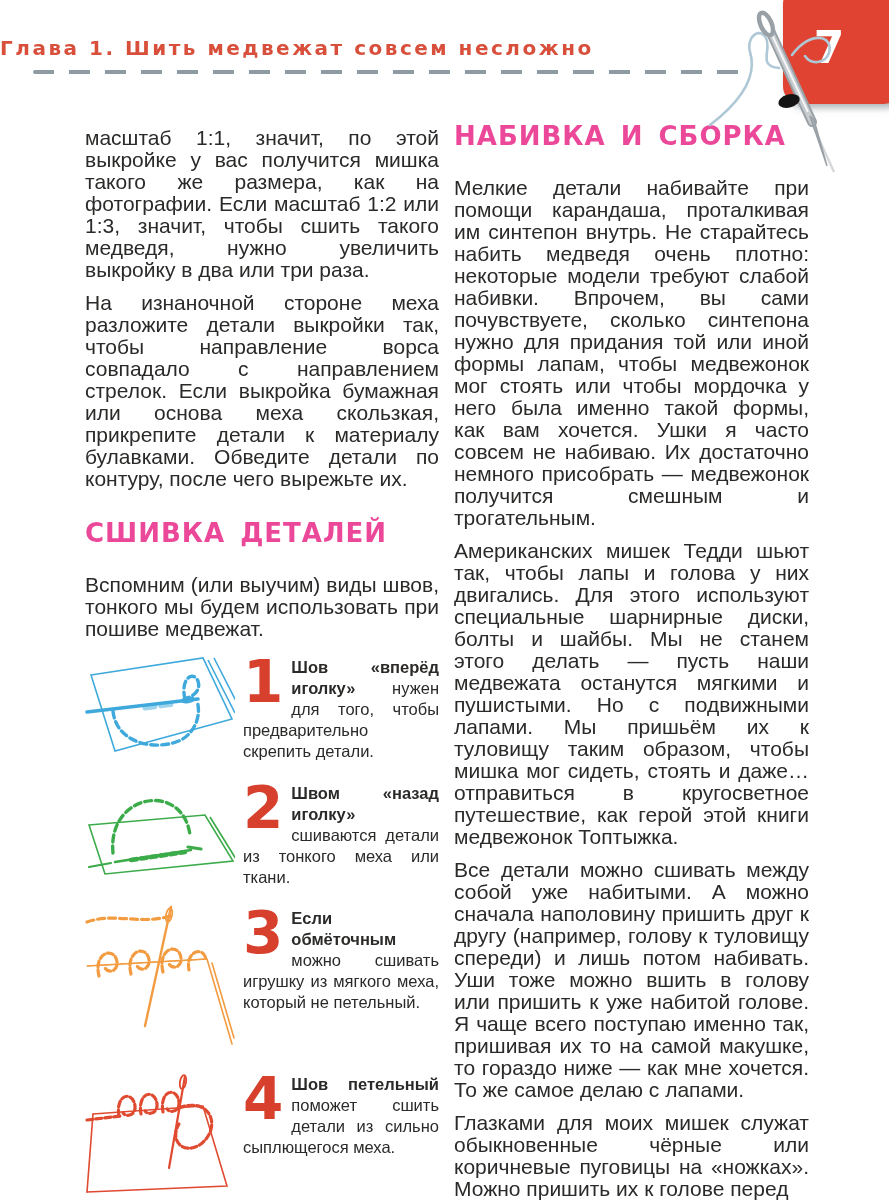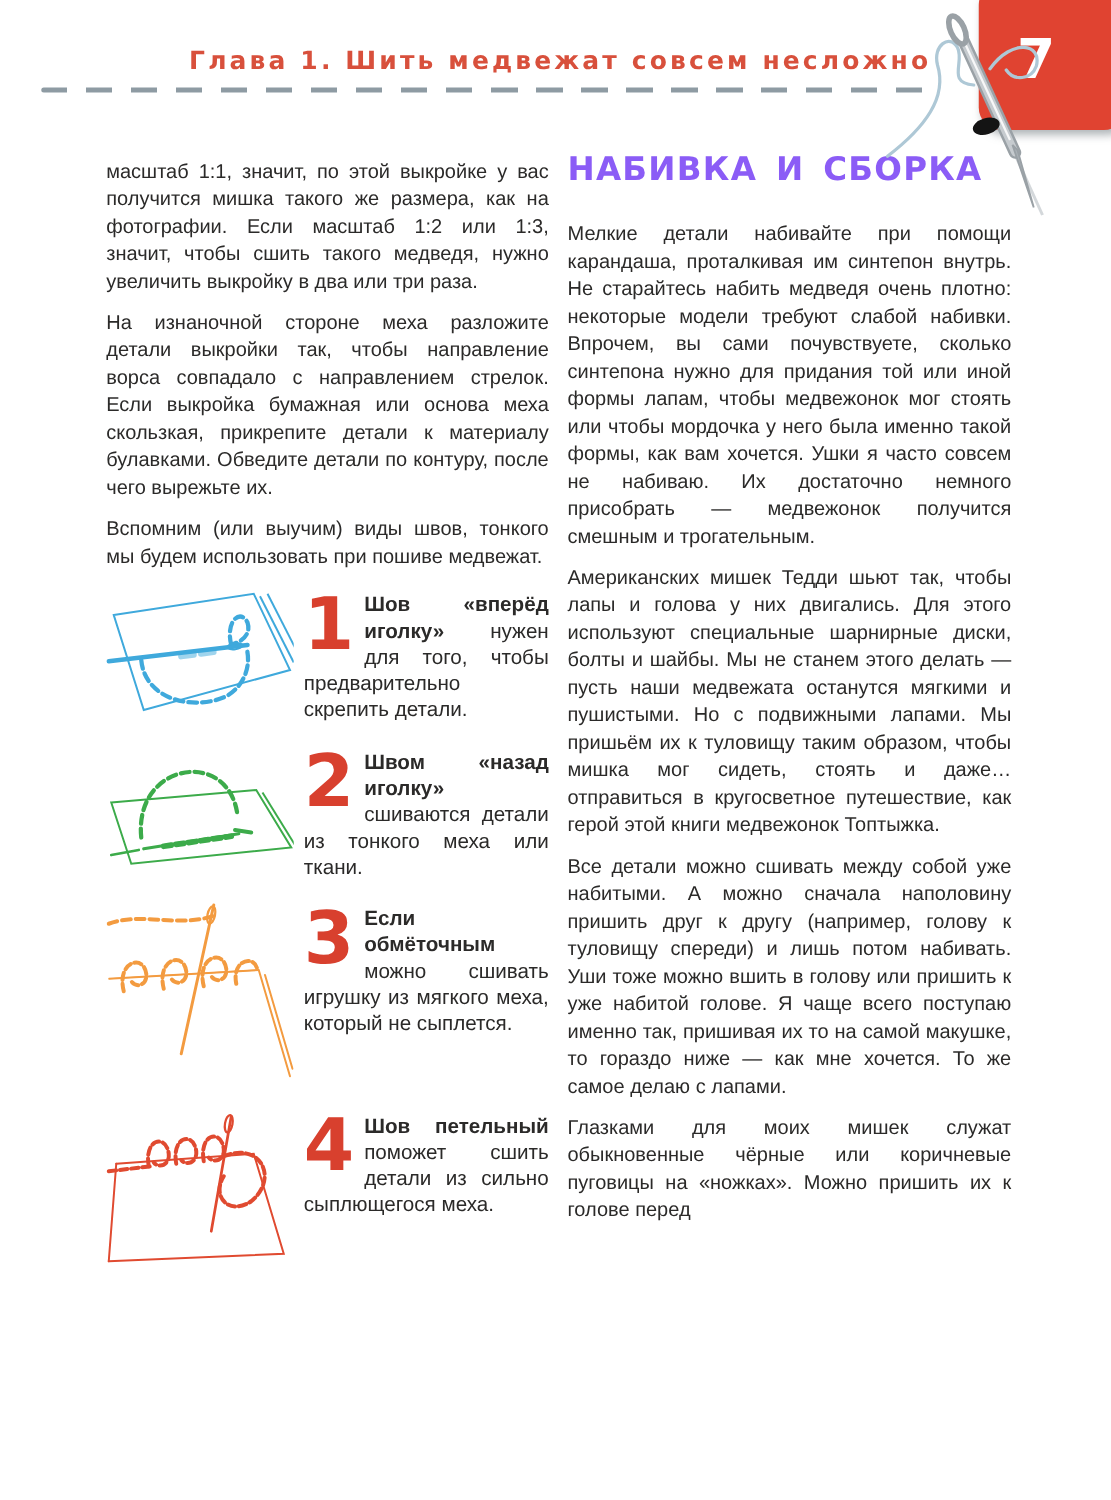--- a/index.html
+++ b/index.html
@@ -9,28 +9,26 @@
     font-family: "Liberation Sans", sans-serif;
     color: #2b2a29;
     overflow: hidden;
     position: relative;
   }
   .page { position: relative; width: 889px; height: 1200px; overflow: hidden; }
 
   
   .chapter-title {
     position: absolute; top: 36px; left: 0; width: 713px;
-    text-align: right;
     font-family: "DejaVu Sans", sans-serif;
     font-size: 20px; font-weight: 600;
     letter-spacing: 2.5px;
     color: #d8503c;
     white-space: nowrap;
     z-index: 1;
-    margin-left: 32px;
   }
   .dash-rule {
     position: absolute; top: 70px; left: 33px; width: 714px; height: 4px;
     background: repeating-linear-gradient(90deg,
       #8e9ba3 0px, #8e9ba3 21px, transparent 21px, transparent 36px);
     border-radius: 2px;
     z-index: 1;
   }
   .page-tab {
     position: absolute; top: -14px; right: -12px;
@@ -56,29 +54,29 @@
   .columns {
     position: absolute; top: 120px; left: 85px;
     width: 724px;
     display: flex; gap: 15px;
     z-index: 1;
   }
   .col-left  { width: 354px; }
   .col-right { width: 355px; }
 
   p.body {
-    font-size: 16px; line-height: 22px;
+    font-size: 21px; line-height: 22px;
     text-align: justify;
     margin: 0 0 11px 0;
   }
   p.body b { font-weight: normal; }
 
   h2.sec {
     font-family: "DejaVu Sans", sans-serif;
-    color: #8b5cf6;
+    color: #ec4899;
     font-size: 26px; line-height: 1.3;
     font-weight: bold;
     letter-spacing: 1px;
     word-spacing: 5px;
     margin: 27px 0 23px 0;
     white-space: pre-line;
   }
   .col-left p.first { margin-top: 7px; }
   .col-right h2.first { margin-top: 0; }
 
@@ -135,20 +133,21 @@
 
   <div class="columns">
 
     <div class="col-left">
 
       <p class="body first">масштаб 1:1, значит, по этой выкройке у вас получится мишка такого же размера, как на фотографии. Если масштаб 1:2 или 1:3, значит, чтобы сшить такого медведя, нужно увеличить выкройку в два или три раза.</p>
 
 
       <p class="body">На изнаночной стороне меха разложите детали выкройки так, чтобы направление ворса совпадало с направлением стрелок. Если выкройка бумажная или основа меха скользкая, прикрепите детали к материалу булавками. Обведите детали по контуру, после чего вырежьте их.</p>
 
+      <h2 class="sec">СШИВКА ДЕТАЛЕЙ</h2>
 
       <p class="body">Вспомним (или выучим) виды швов, тонкого мы будем использовать при пошиве медвежат.</p>
 
       <div class="stitch-row">
         <svg class="stitch-illo" width="150" height="112" viewBox="0 0 150 112">
           <g fill="none" stroke="#3fa9dc" stroke-width="1.6">
             <path d="M6,24 L118,7 L147,68 L30,100 Z"></path>
             <path d="M123,9 L150,62"></path>
             <path d="M129,7 L152,52"></path>
           </g>
@@ -194,21 +193,21 @@
             <path d="M122,57 L147,142" stroke-width="1.6"></path>
             <path d="M127,61 L149,136" stroke-width="1.6"></path>
             <path d="M14,74 C8,50 30,44 32,60 C33,69 24,72 20,66" stroke-width="3.2" stroke-dasharray="6 3"></path>
             <path d="M46,72 C40,48 62,42 64,58 C65,67 56,70 52,64" stroke-width="3.2" stroke-dasharray="6 3"></path>
             <path d="M78,70 C72,46 94,40 96,56 C97,65 88,68 84,62" stroke-width="3.2" stroke-dasharray="6 3"></path>
             <path d="M104,68 C100,48 120,44 121,58" stroke-width="3.2" stroke-dasharray="6 3"></path>
           </g>
           <path d="M2,64 L122,57" fill="none" stroke="#f39b40" stroke-width="1.6"></path>
         </svg>
         <div class="stitch-text">
-          <span class="stitch-num">3</span><b>Если обмёточным</b><span> можно сшивать игрушку из мягкого меха, который не сыплется.</span>
+          <span class="stitch-num">3</span><b>Если обмёточным</b><span> можно сшивать игрушку из мягкого меха, который не петельный.</span>
         </div>
       </div>
 
       <div class="stitch-row">
         <svg class="stitch-illo" width="150" height="126" viewBox="0 0 150 126">
           <g fill="none" stroke="#e04a30" stroke-linecap="round">
             <path d="M8,46 L118,38 L142,118 L2,124" stroke-width="1.6"></path>
             <path d="M2,124 L8,46" stroke-width="1.6"></path>
             <path d="M2,52 L36,48" stroke-width="3.2" stroke-dasharray="6 3"></path>
             <path d="M34,48 C30,26 48,22 50,38 C51,47 42,50 38,45" stroke-width="3.2" stroke-dasharray="6 3"></path>

